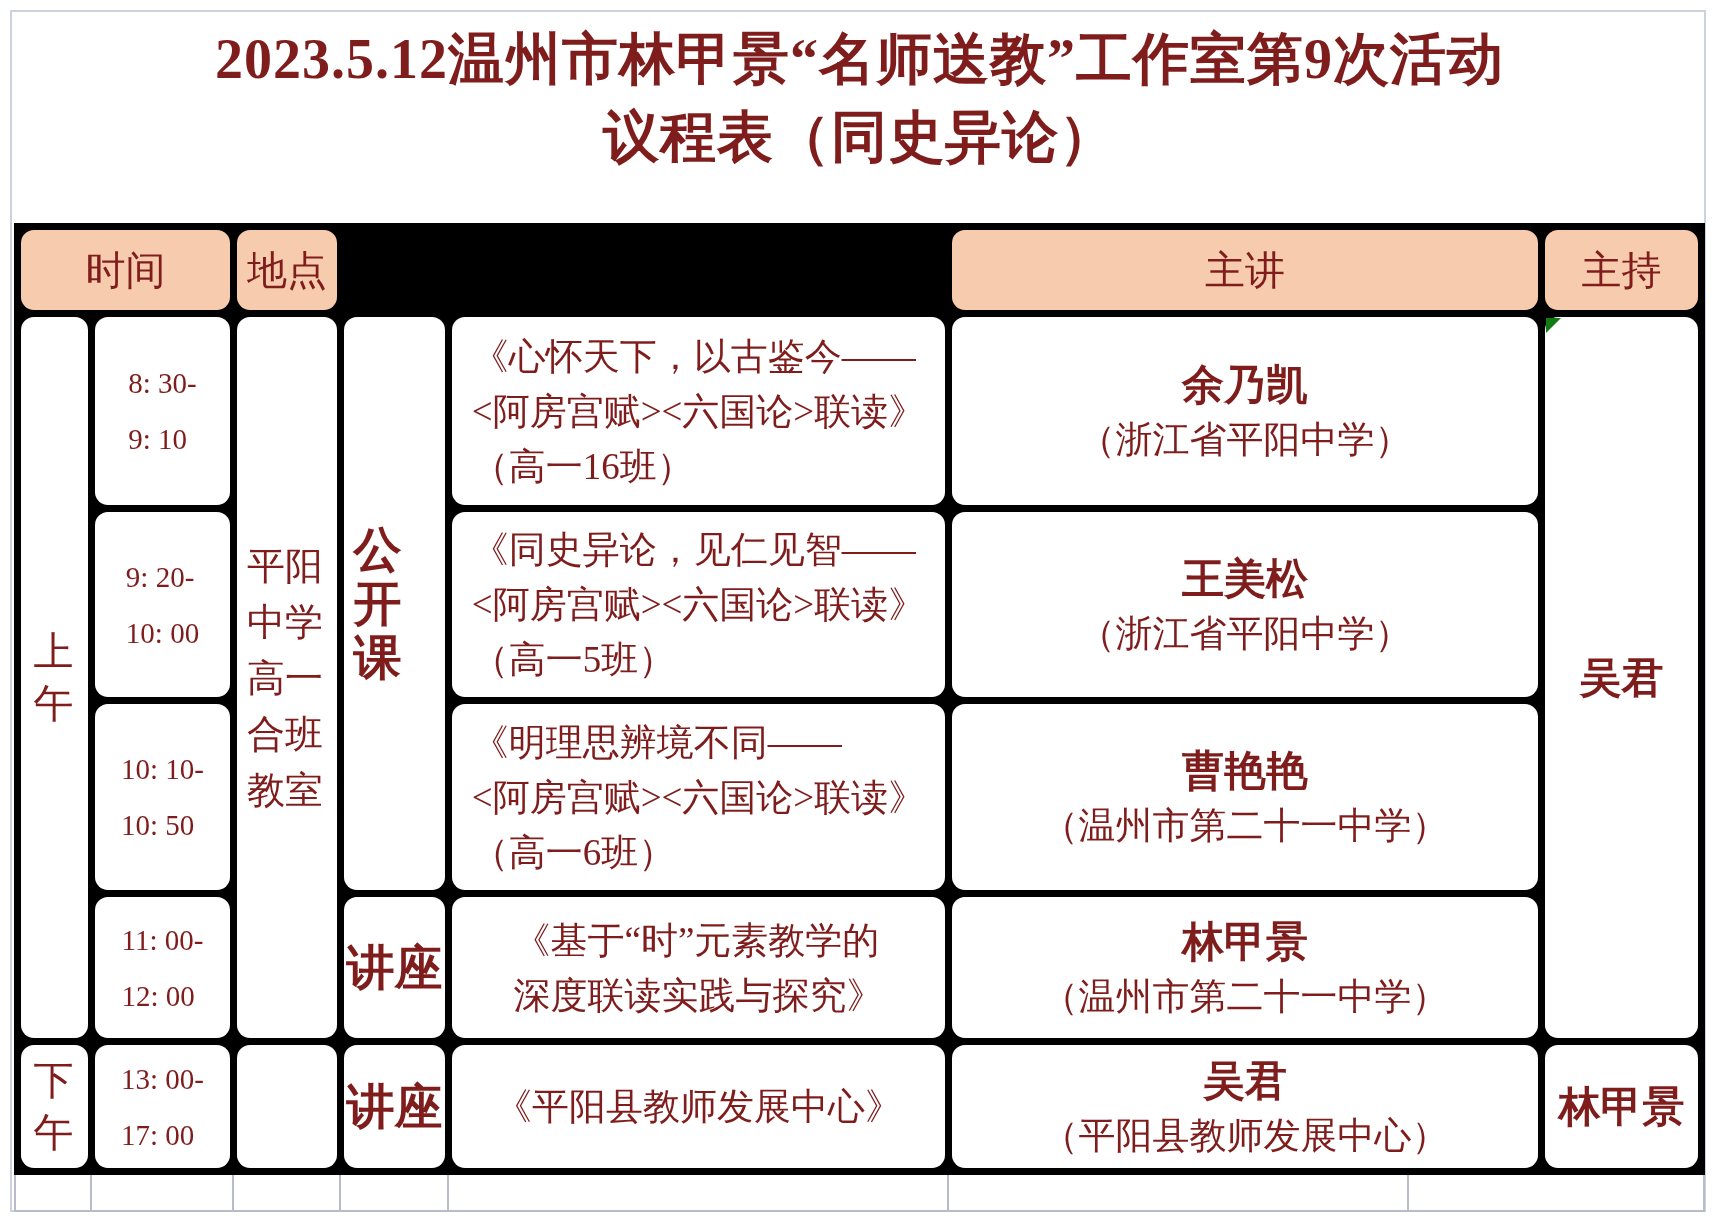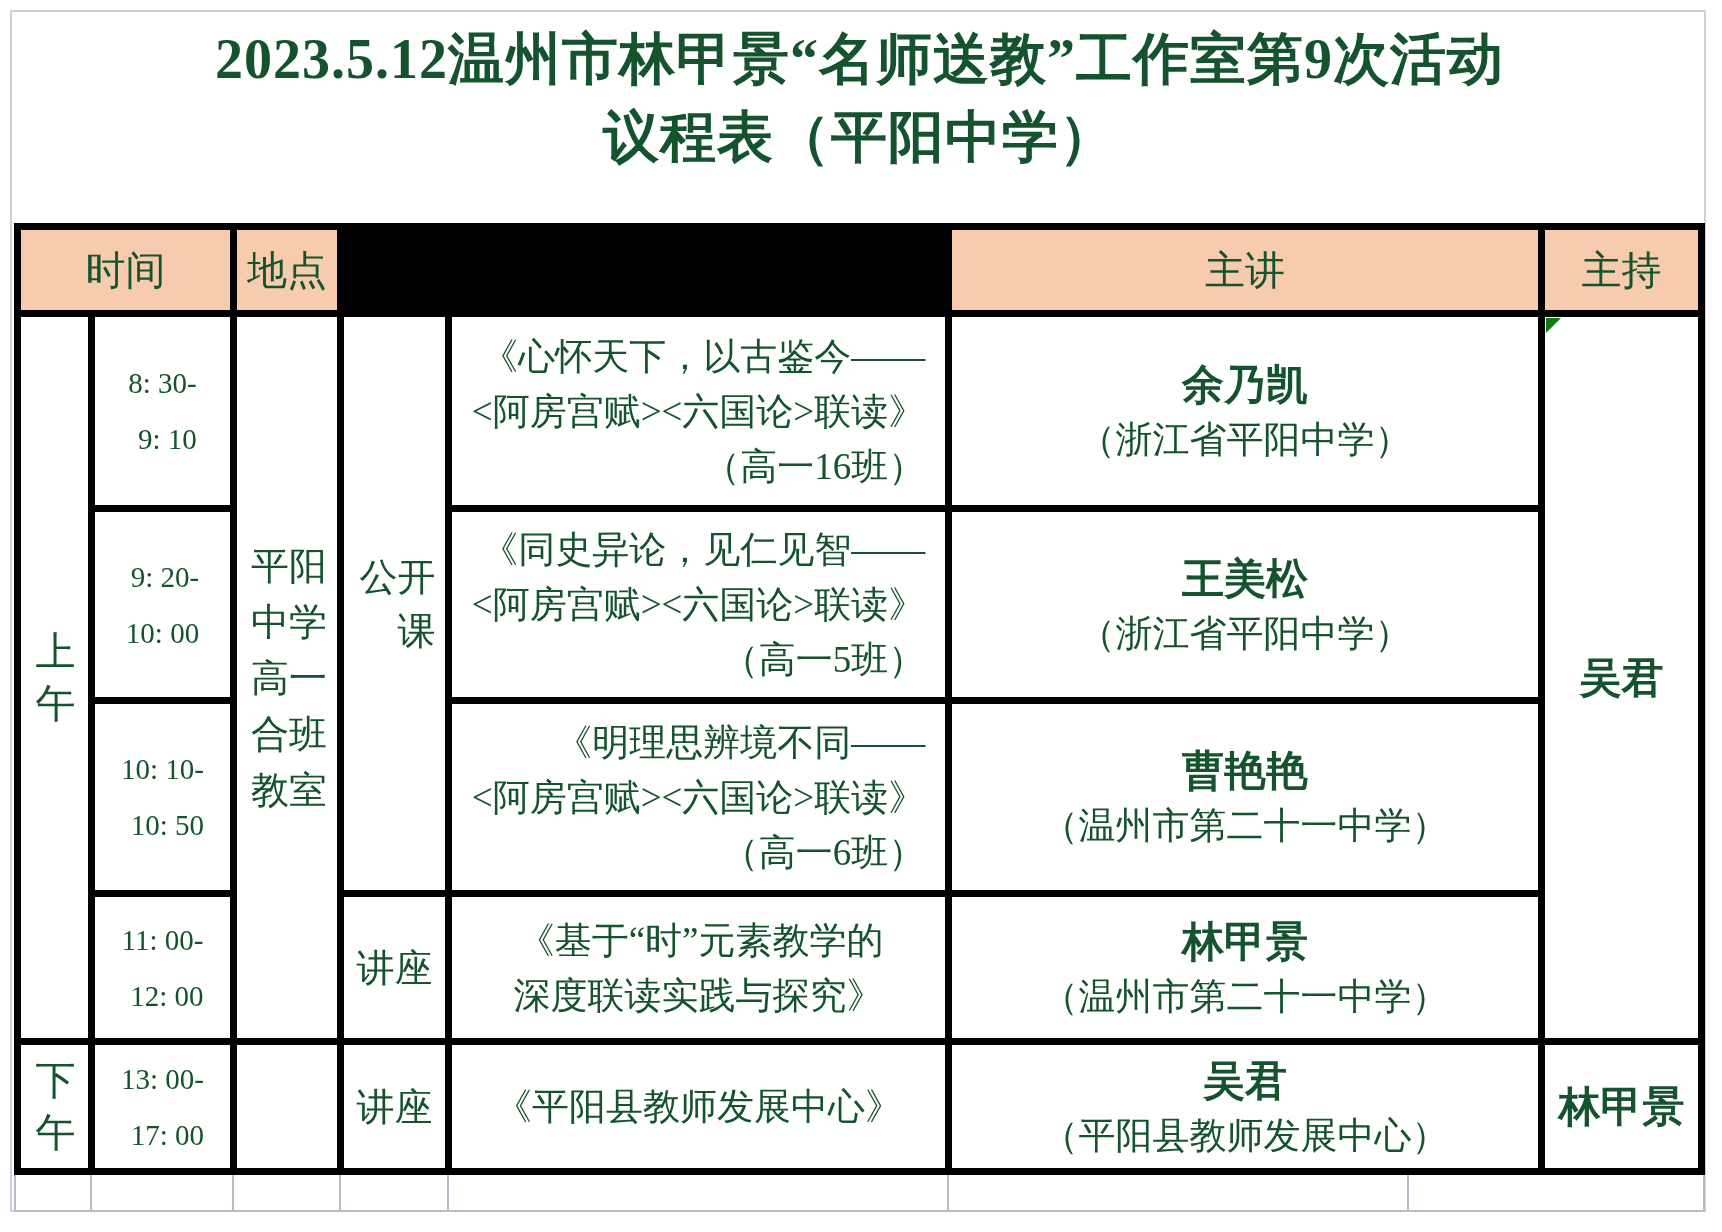--- a/index.html
+++ b/index.html
@@ -1,35 +1,35 @@
 <!DOCTYPE html>
 <html><head>
 <meta charset="utf-8">
 <style>
   html,body{margin:0;padding:0;background:#ffffff;}
   .sheet{position:relative;width:1722px;height:1232px;background:#ffffff;overflow:hidden;
-         font-family:"Liberation Serif","DejaVu Serif",serif;color:#14532d;}
+         font-family:"Liberation Serif","DejaVu Serif",serif;color:#7f1d1d;}
   .outline{position:absolute;left:10px;top:10px;width:1696px;height:1202px;
            border:2px solid #ccd2dd;box-sizing:border-box;}
   .title{position:absolute;left:14px;top:20px;width:1691px;text-align:center;
          font-weight:bold;font-size:56px;line-height:78px;letter-spacing:1px;}
   .agenda{position:absolute;left:14px;top:223px;display:grid;
           grid-template-columns:67px 135px 100px 101px 493px 586px 153px;
           grid-template-rows:80px 188px 185px 186px 141px 123px;
           gap:7px;border:7px solid #000;background:#000;}
   .cell{background:#fff;display:flex;flex-direction:column;align-items:center;
-        justify-content:center;text-align:right;position:relative;}
+        justify-content:center;text-align:left;position:relative;border-radius:13px;}
   .hdr{font-size:40px;}
   .pre{white-space:pre-line;}
   .time{font-size:29px;line-height:56px;}
   .section{font-size:40px;line-height:52px;width:100%;}
   .section .inner{width:42px;margin:0 auto;}
   .loc{font-size:38px;line-height:56px;}
   .loc .inner{width:80px;margin:8px auto;}
-  .ctype{font-size:38px;line-height:54px;}
+  .ctype{font-size:48px;line-height:54px;font-weight:bold;}
   .ctype .inner{width:82px;margin:0 auto;}
   .topic{font-size:37px;line-height:55px;}
   .spk-name{font-family:"Liberation Sans","DejaVu Sans",sans-serif;font-weight:700;font-size:42px;line-height:58px;}
   .spk-org{font-size:37px;line-height:52px;}
   .host{font-family:"Liberation Sans","DejaVu Sans",sans-serif;font-weight:700;font-size:42px;}
   .flag{position:absolute;left:1px;top:1px;width:0;height:0;
         border-top:15px solid #0e7c12;border-right:15px solid transparent;}
   .ghost{position:absolute;left:14px;top:1175px;width:1691px;height:37px;
          border-bottom:2px solid #b6bdc9;border-left:2px solid #b6bdc9;border-right:2px solid #b6bdc9;
          box-sizing:border-box;}
@@ -37,21 +37,21 @@
 </style>
 </head>
 <body>
 
 <div class="sheet">
 
   <div class="outline"></div>
 
   <div class="title">
     <div>2023.5.12温州市林甲景“名师送教”工作室第9次活动</div>
-    <div>议程表（平阳中学）</div>
+    <div>议程表（同史异论）</div>
   </div>
 
   <div class="agenda">
 
     <div class="cell hdr" style="grid-column:1/3;grid-row:1;background:#F7CBAD">时间</div>
     <div class="cell hdr" style="grid-column:3;grid-row:1;background:#F7CBAD">地点</div>
     <div class="cell hdr" style="grid-column:6;grid-row:1;background:#F7CBAD">主讲</div>
     <div class="cell hdr" style="grid-column:7;grid-row:1;background:#F7CBAD">主持</div>
 
     <div class="cell section" style="grid-column:1;grid-row:2/6">

